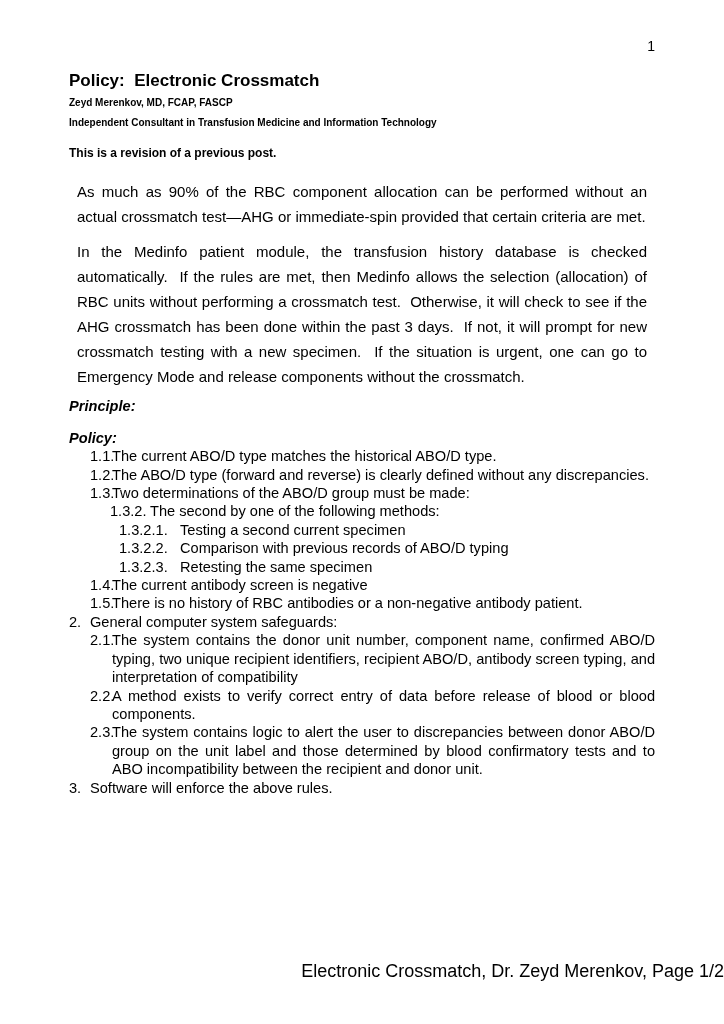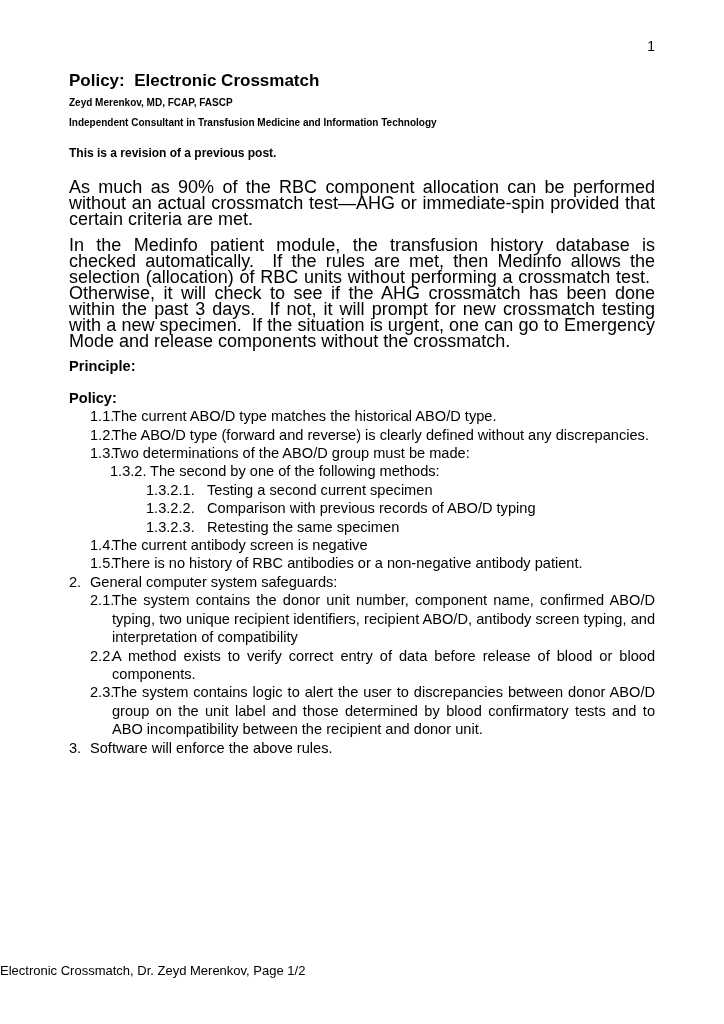--- a/index.html
+++ b/index.html
@@ -30,61 +30,62 @@
     line-height: 19.5px;
     font-weight: bold;
   }
   .revision {
     font-size: 12px;
     line-height: 18.4px;
     font-weight: bold;
     margin: 12px 0 0 0;
   }
   .para {
-    font-size: 18px;
-    line-height: 16px;
+    font-size: 15px;
+    line-height: 25px;
     text-align: justify;
-    margin: 0;
+    margin: 8px;
   }
   .mt-para1 { margin-top: 17px; }
   .mt-para2 { margin-top: 10px; }
   .heading {
     font-size: 14.6px;
     line-height: 18.4px;
     font-weight: bold;
     margin: 8px 0 0 0;
+    font-style: italic;
   }
   .heading.policy-h { margin-top: 13px; }
   .list {
     font-size: 14.6px;
     line-height: 18.4px;
     margin: 0;
   }
   .li { text-align: justify; }
   .num {
     display: inline-block;
     text-indent: 0;
     white-space: pre;
   }
   .lv1 { padding-left: 21px;  text-indent: -21px; }
   .lv1 > .num { width: 21px; }
   .lv2 { padding-left: 43px;  text-indent: -22px; }
   .lv2 > .num { width: 22px; }
   .lv3 { padding-left: 81px;  text-indent: -40px; }
   .lv3 > .num { width: 40px; }
   .lv4 { padding-left: 111px; text-indent: -61px; }
-  .lv4 > .num { width: 61px; margin-left: 27px; }
+  .lv4 > .num { width: 61px; }
 
   .footer {
     position: absolute;
     left: 0;
     right: 0;
     top: 963px;
-    text-align: left;
-    font-size: 13px;
+    text-align: right;
+    font-size: 18px;
     line-height: 16px;
   }
 </style>
 </head>
 <body>
 
 <div class="page">
   <div class="content">
 
     <div class="page-number">1</div>

